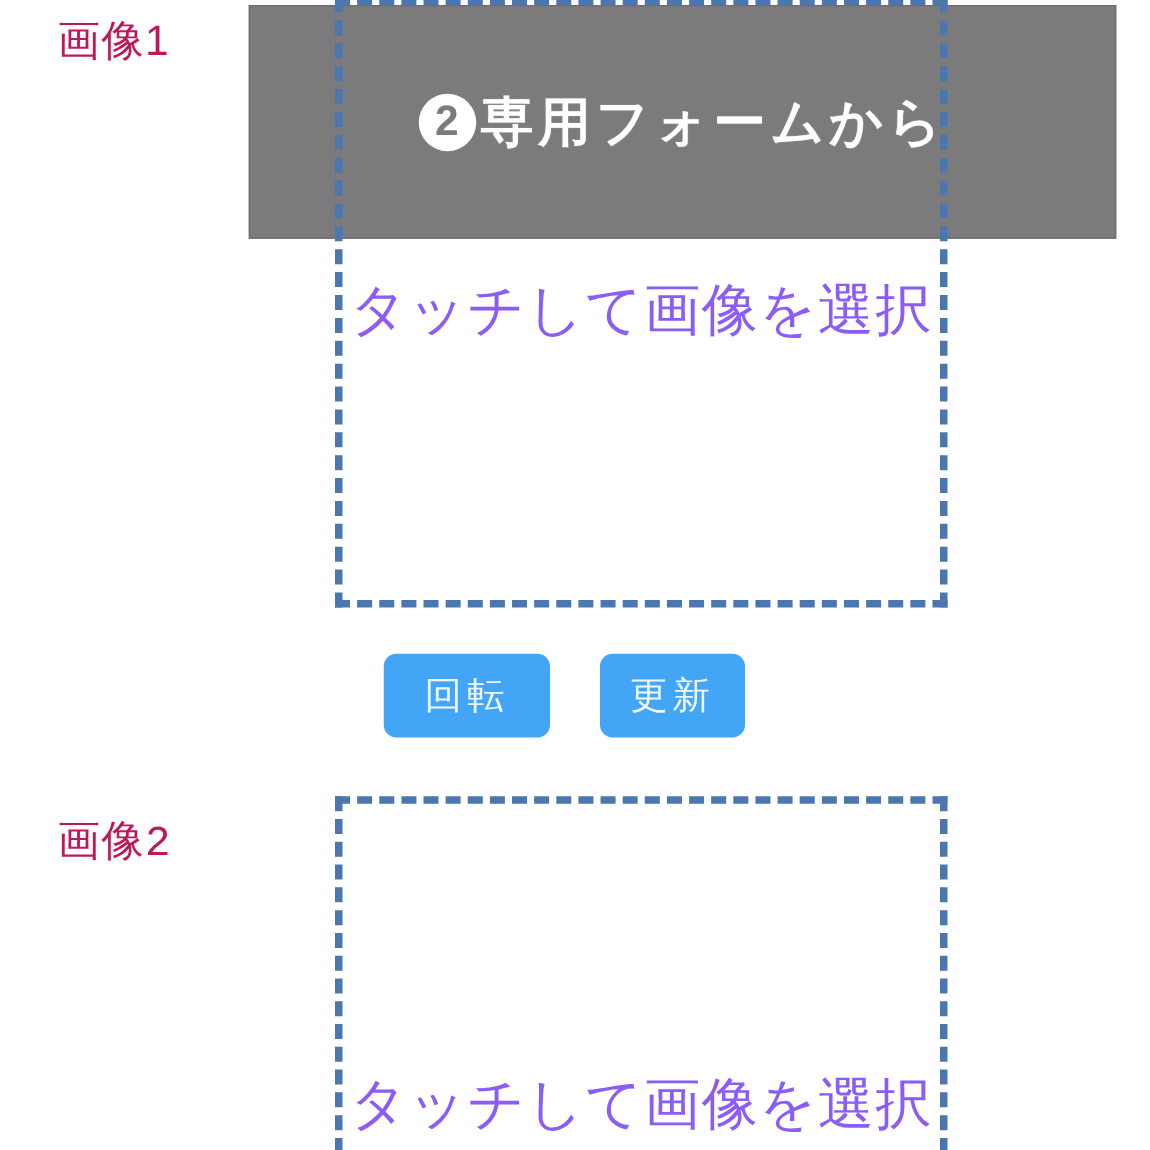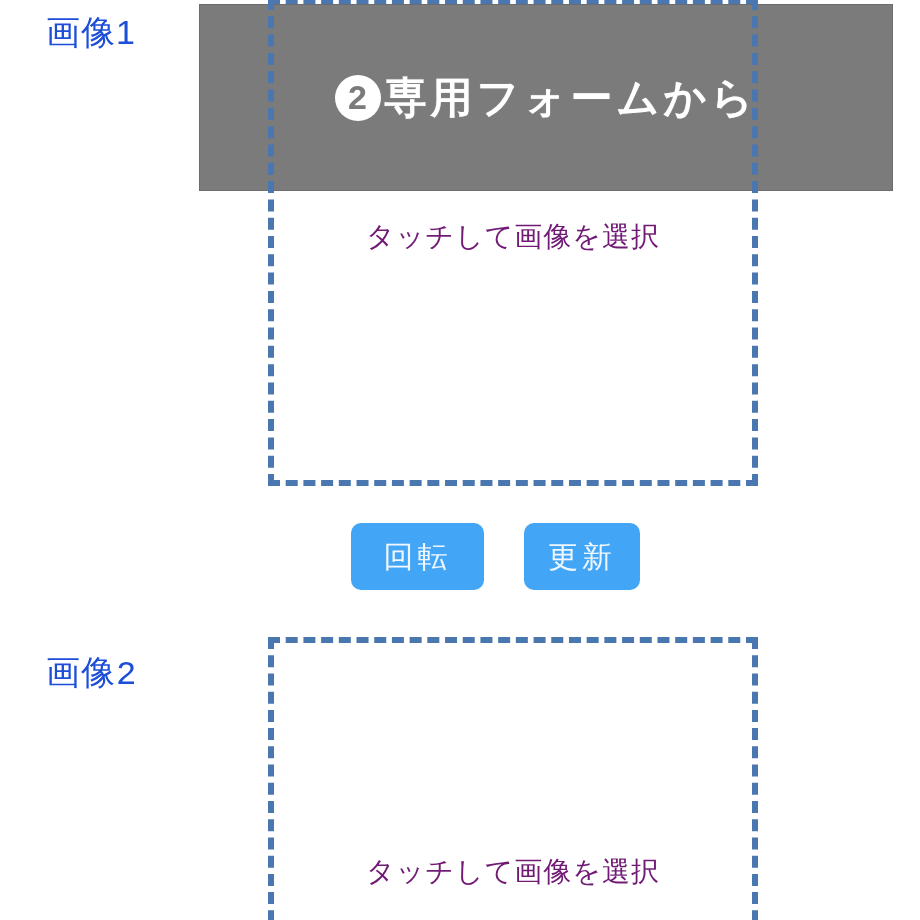--- a/index.html
+++ b/index.html
@@ -13,21 +13,21 @@
     position: relative;
     width: 920px; height: 920px;
     overflow: hidden;
   }
 
   
   .field-label {
     position: absolute;
     left: 46px;
     font-size: 34px;
-    color: #1d4ed8;
+    color: #be185d;
     letter-spacing: 1px;
   }
   .label1 { top: 10px; }
   .label2 { top: 650px; font-family: Liberation Mono, monospace; }
 
   
   .banner {
     position: absolute;
     left: 199px; top: 4px;
     width: 694px; height: 187px;
@@ -78,22 +78,22 @@
     background: transparent;
     z-index: 3;
     cursor: pointer;
   }
   .dz1 { top: -2px; height: 488px; }
   .dz2 { top: 637px; height: 340px; }
   .dz-placeholder {
     position: absolute;
     left: 0; right: 0;
     text-align: center;
-    font-size: 28px;
-    color: #701a75;
+    font-size: 45px;
+    color: #8b5cf6;
     letter-spacing: 1px;
     white-space: nowrap;
   }
   .dz1 .dz-placeholder { top: 214px; }
   .dz2 .dz-placeholder { top: 210px; }
 
   
   .btn {
     position: absolute;
     top: 523px;
@@ -105,21 +105,20 @@
     font-size: 30px;
     font-family: "Liberation Sans", "DejaVu Sans", sans-serif;
     letter-spacing: 4px;
     cursor: pointer;
     display: flex;
     align-items: center;
     justify-content: center;
     padding: 0;
     text-align: center;
     line-height: 67px;
-    margin-left: 44px;
   }
   .btn-rotate { left: 307px; width: 133px; }
   .btn-update { left: 480px; width: 116px; }
 </style>
 </head>
 <body>
 
 <div class="stage">
 
   <div class="field-label label1">画像1</div>

